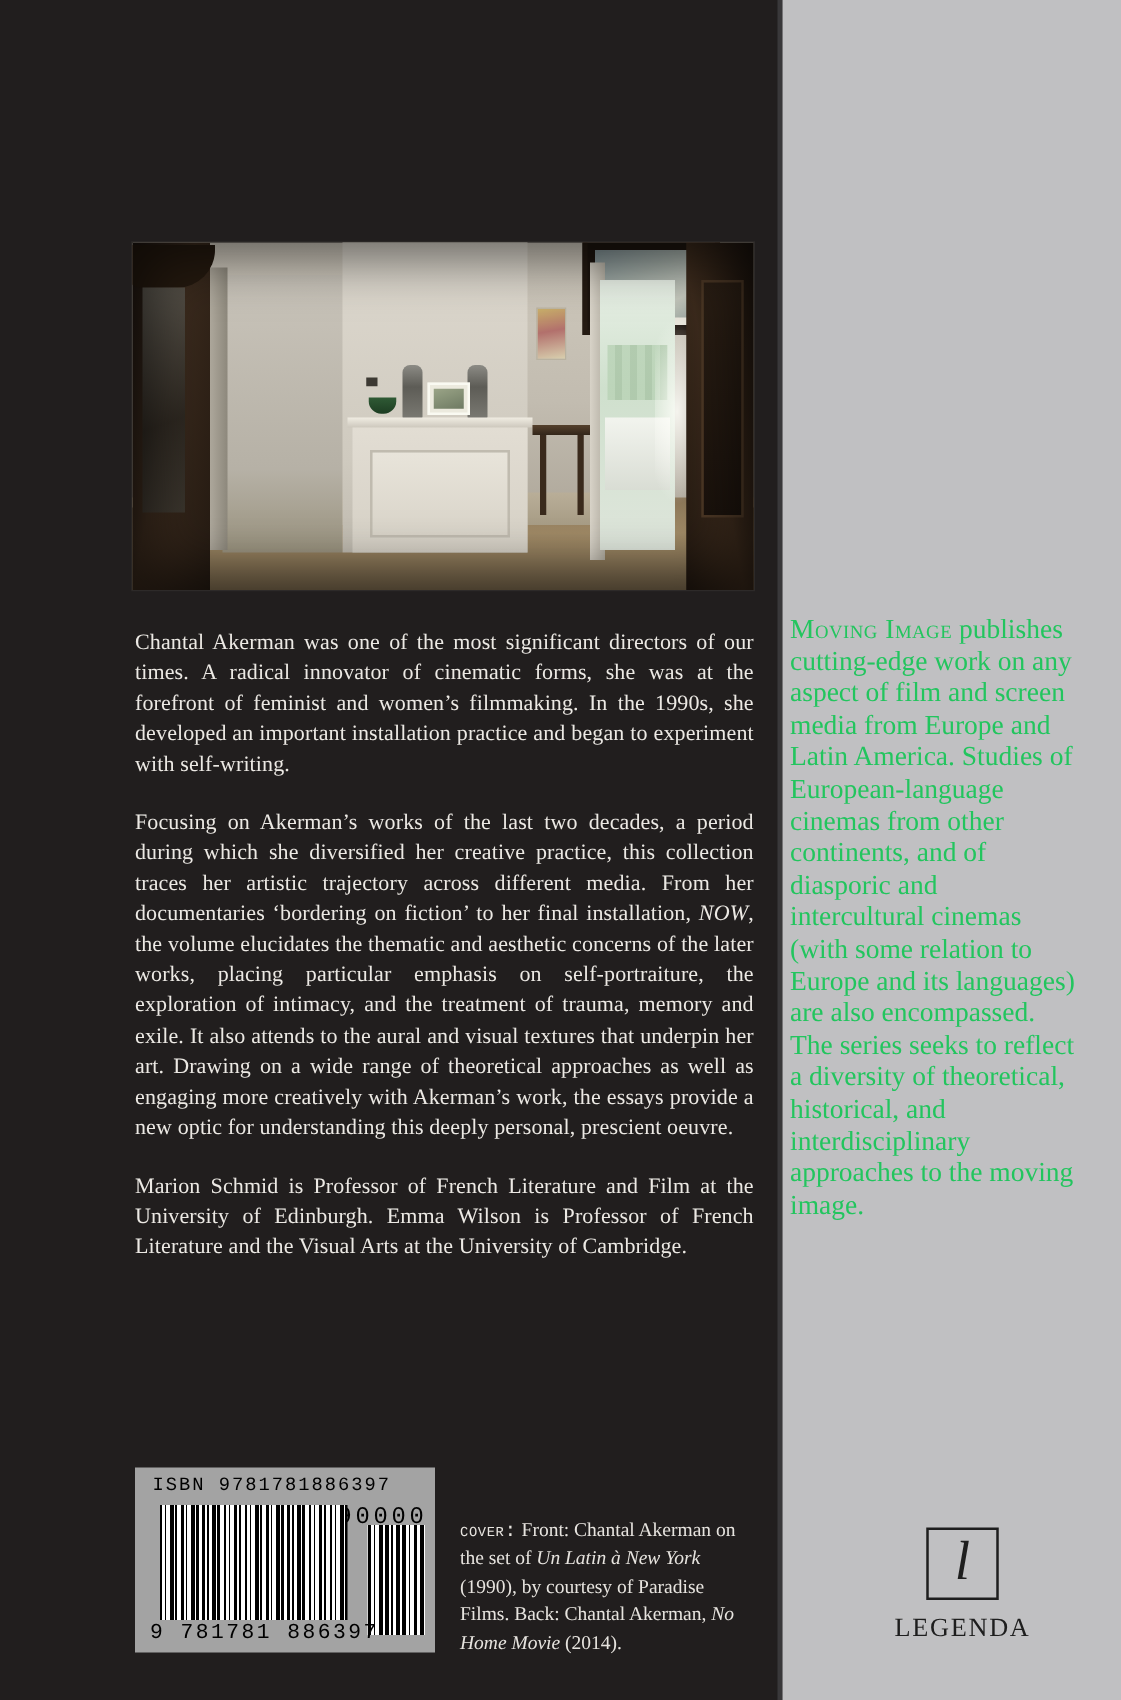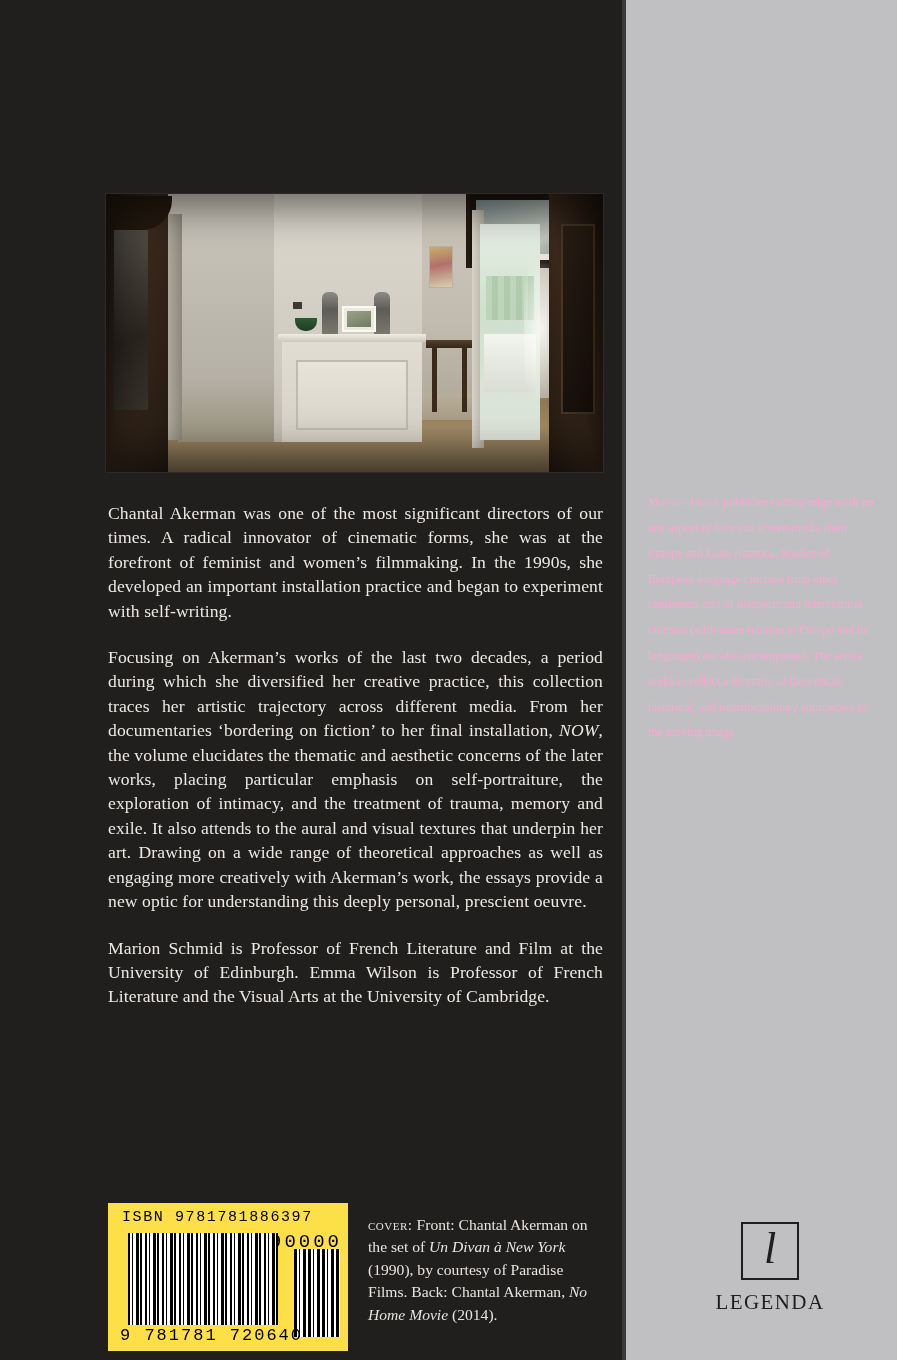--- a/index.html
+++ b/index.html
@@ -222,38 +222,37 @@
     text-align: justify;
     text-justify: inter-word;
     letter-spacing: .1px;
   }
   .blurb p:last-child { margin-bottom: 16px; }
   .blurb .ital { font-style: italic; }
 
   
   .series-note {
     position: absolute;
-    left: 648px; top: 490px;
+    left: 632px; top: 490px;
     width: 228px;
-    color: #f9a8d4;
-    font-size: 12px;
+    color: #22c55e;
+    font-size: 22px;
     line-height: 25.6px;
   }
   .series-note .smallcaps {
     font-variant: small-caps;
     letter-spacing: .4px;
   }
 
   
   .barcode-box {
     position: absolute;
     left: 108px; top: 1174px;
     width: 240px; height: 148px;
-    background: #fde047;
-    margin-top: 29px;
+    background: #a3a3a3;
   }
   .bc-isbn-text {
     position: absolute; left: 14px; top: 6px;
     font-family: "Liberation Mono", "DejaVu Sans Mono", monospace;
     font-size: 15px;
     letter-spacing: 1.6px;
     color: #000;
   }
   .bc-addon-text {
     position: absolute; right: 6px; top: 28px;
@@ -288,21 +287,21 @@
 
   
   .cover-credit {
     position: absolute;
     left: 368px; top: 1214px;
     width: 236px;
     color: #e7e4df;
     font-size: 15.6px;
     line-height: 22.4px;
   }
-  .cover-credit .lbl { font-variant: small-caps; letter-spacing: .5px; }
+  .cover-credit .lbl { font-variant: small-caps; letter-spacing: .5px; font-family: Liberation Mono, monospace; }
   .cover-credit .ital { font-style: italic; }
 
   
   .legenda {
     position: absolute;
     left: 700px; top: 1222px;
     width: 140px;
     text-align: center;
     color: #1e1e1e;
   }
@@ -405,25 +404,25 @@
 
   <div class="series-note">
     <span class="smallcaps">Moving Image</span><span> publishes cutting-edge work on any aspect of film and screen media from Europe and Latin America. Studies of European-language cinemas from other continents, and of diasporic and intercultural cinemas (with some relation to Europe and its languages) are also encompassed. The series seeks to reflect a diversity of theoretical, historical, and interdisciplinary approaches to the moving image.</span>
   </div>
 
   <div class="barcode-box">
     <div class="bc-isbn-text">ISBN 9781781886397</div>
     <div class="bc-addon-text">90000</div>
     <div class="bc-main-bars"></div>
     <div class="bc-addon-bars"></div>
-    <div class="bc-digits">9  781781 720640</div>
+    <div class="bc-digits">9  781781 886397</div>
   </div>
 
   <div class="cover-credit">
-    <span class="lbl">cover:</span><span> Front: Chantal Akerman on the set of </span><span class="ital">Un Divan à New York</span><span> (1990), by courtesy of  Paradise Films. Back: Chantal Akerman, </span><span class="ital">No Home Movie</span><span> (2014).</span>
+    <span class="lbl">cover:</span><span> Front: Chantal Akerman on the set of </span><span class="ital">Un Latin à New York</span><span> (1990), by courtesy of  Paradise Films. Back: Chantal Akerman, </span><span class="ital">No Home Movie</span><span> (2014).</span>
   </div>
 
   <div class="legenda">
     <div class="legenda-mark">
       <span>l</span>
     </div>
     <div class="legenda-word">LEGENDA</div>
   </div>
 
 </div>

